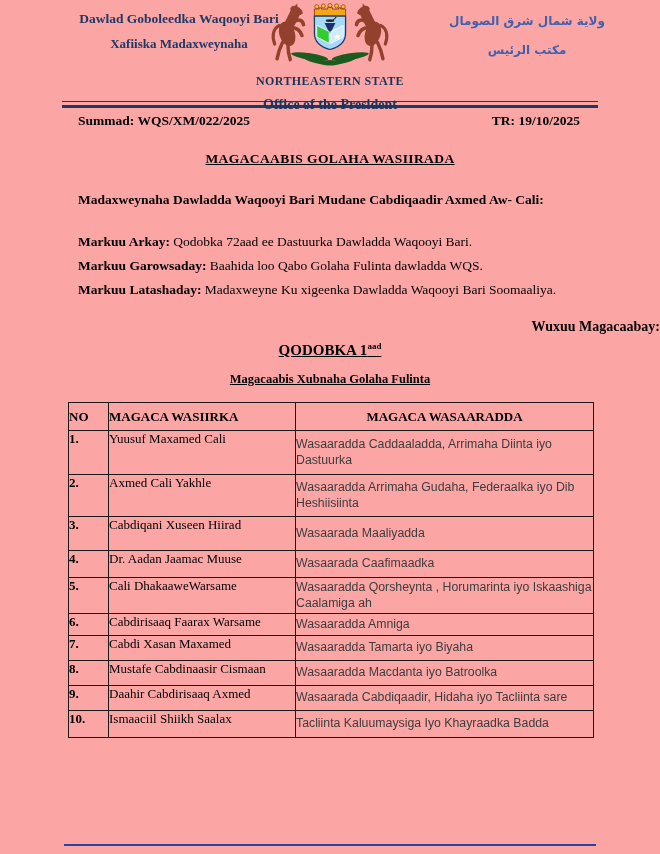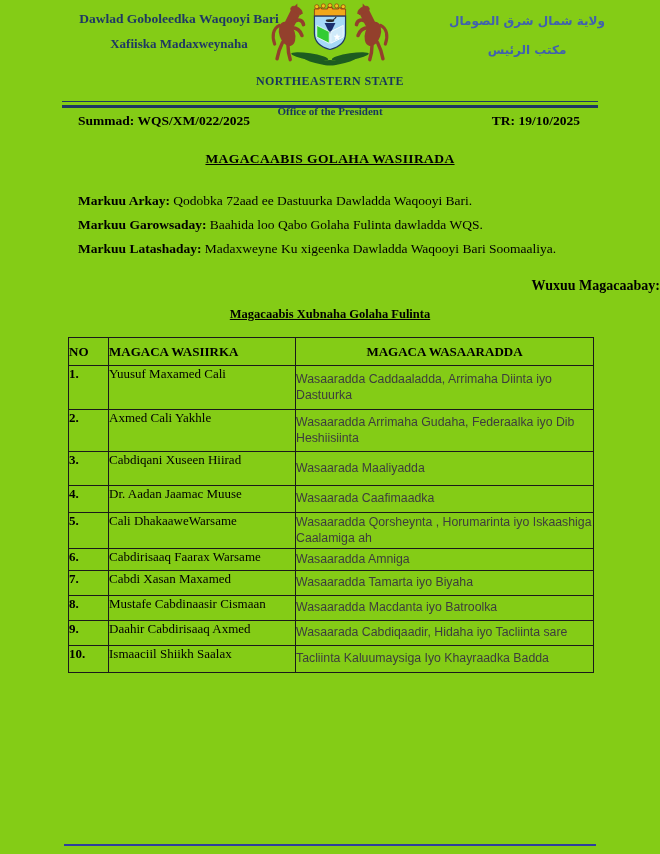--- a/index.html
+++ b/index.html
@@ -1,32 +1,32 @@
 <!DOCTYPE html>
 <html><head>
 <meta charset="utf-8">
 <style>
   html,body{margin:0;padding:0;background:#e8e8e8;}
   .page{
-    position:relative;width:660px;height:854px;background:#84cc16;
+    position:relative;width:660px;height:854px;background:#fca5a5;
     margin:0 auto;overflow:hidden;
     font-family:"Liberation Serif","DejaVu Serif",serif;color:#000;
   }
   
   .header{position:relative;height:100px;}
   .header-left{
     position:absolute;left:68px;top:12px;width:222px;text-align:center;
     color:#1f3864;font-weight:bold;font-size:13.5px;line-height:1;
   }
   .header-left .l2{margin-top:11px;font-size:13px;}
   .header-center{
     position:absolute;left:50%;transform:translateX(-50%);top:2px;width:190px;text-align:center;
   }
   .state-name{color:#17365d;font-weight:bold;font-size:12px;letter-spacing:.4px;margin-top:-2px;}
-  .office-name{color:#17365d;font-weight:bold;font-size:11px;margin-top:16px;}
+  .office-name{color:#17365d;font-weight:bold;font-size:14px;margin-top:8px;}
   .header-right{
     position:absolute;right:28px;top:14px;width:210px;text-align:center;
     color:#4061ae;font-weight:bold;font-size:12px;
     font-family:"DejaVu Sans",sans-serif;direction:rtl;
   }
   .header-right .a2{margin-top:15px;}
   
   .top-rule{
     margin:1px 62px 0 62px;height:3px;
     border-top:1.5px solid #1f3864;border-bottom:3.5px solid #1f3864;
@@ -154,29 +154,33 @@
 
   <div class="top-rule"></div>
 
   <div class="meta-row">
     <span>Summad: WQS/XM/022/2025</span>
     <span>TR: 19/10/2025</span>
   </div>
 
   <div class="doc-title">MAGACAABIS GOLAHA WASIIRADA</div>
 
+  <div class="intro">Madaxweynaha Dawladda Waqooyi Bari Mudane Cabdiqaadir Axmed Aw- Cali:</div>
 
   <div class="clauses">
     <div class="clause"><span class="lbl">Markuu Arkay:</span><span> Qodobka 72aad ee Dastuurka Dawladda Waqooyi Bari.</span></div>
     <div class="clause"><span class="lbl">Markuu Garowsaday:</span><span> Baahida loo Qabo Golaha Fulinta dawladda WQS.</span></div>
     <div class="clause"><span class="lbl">Markuu Latashaday:</span><span> Madaxweyne Ku xigeenka Dawladda Waqooyi Bari Soomaaliya.</span></div>
   </div>
 
   <div class="decree-heading">Wuxuu Magacaabay:</div>
 
+  <div class="article-heading">
+    <span class="inner"><span>QODOBKA 1</span><sup>aad</sup></span>
+  </div>
 
   <div class="table-caption">
     <span class="inner">Magacaabis Xubnaha Golaha Fulinta</span>
   </div>
 
   <table class="cab">
     <colgroup>
         <col style="width:40px">
         <col style="width:187px">
         <col style="width:298px">

